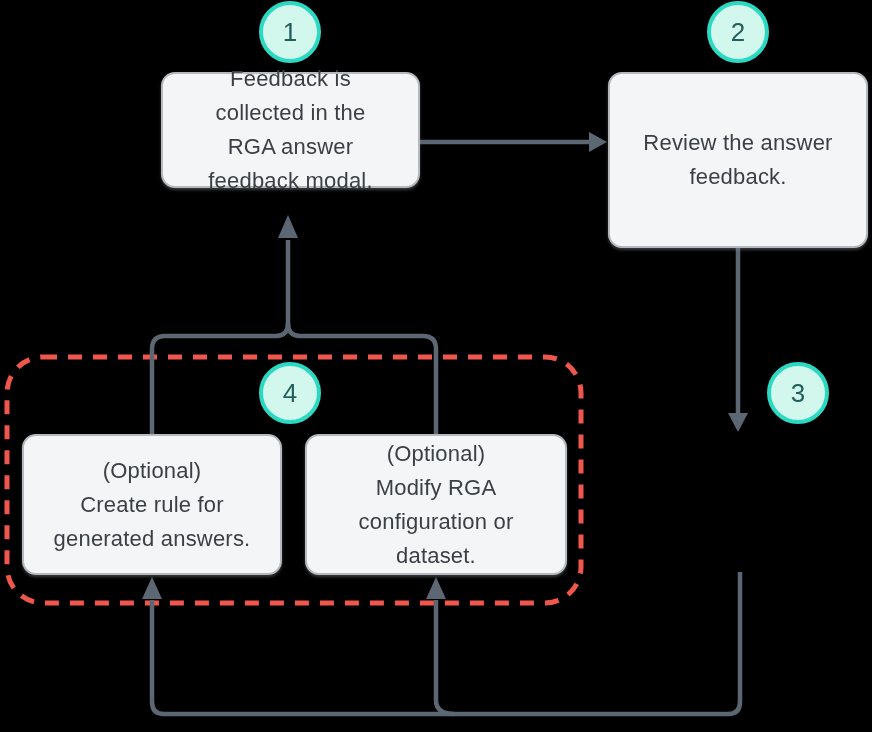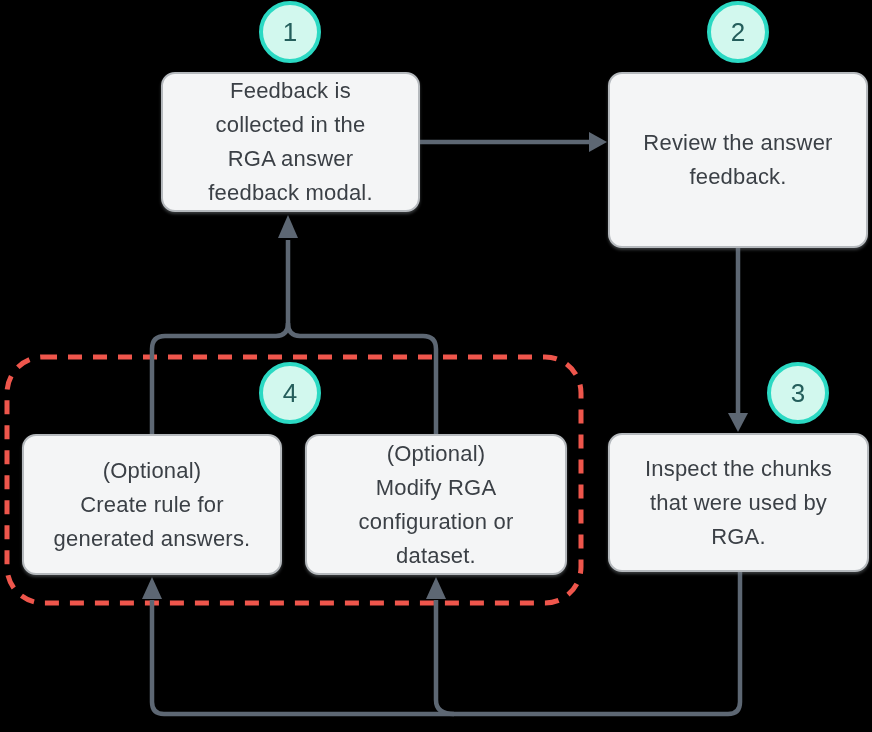--- a/index.html
+++ b/index.html
@@ -49,21 +49,21 @@
     border-radius: 50%;
     background: #d2f8ee;
     border: 4px solid #2bd9c3;
     display: flex;
     align-items: center;
     justify-content: center;
     color: #245e5b;
     font-size: 26px;
   }
   
-  #node-step1   { left: 161px; top: 72px;  width: 259px; height: 140px; }
+  #node-step1   { left: 161px; top: 72px;  width: 259px; height: 116px; }
   #node-step2   { left: 608px; top: 72px;  width: 260px; height: 176px; }
   #node-step3   { left: 608px; top: 433px; width: 261px; height: 139px; }
   #node-step4l  { left: 22px;  top: 434px; width: 260px; height: 141px; }
   #node-step4r  { left: 305px; top: 434px; width: 262px; height: 141px; }
   
   #badge-1 { left: 259px; top: 1px; }
   #badge-2 { left: 707px; top: 1px; }
   #badge-3 { left: 767px; top: 362px; }
   #badge-4 { left: 259px; top: 362px; }
 </style>
@@ -98,25 +98,20 @@
 collected in the
 RGA answer
 feedback modal.</span>
   </div>
 
   <div class="node" id="node-step2">
     <span class="node-text">Review the answer
 feedback.</span>
   </div>
 
-  <div class="node" id="node-step3">
-    <span class="node-text">Inspect the chunks
-that were used by
-RGA.</span>
-  </div>
 
   <div class="node" id="node-step4l">
     <span class="node-text">(Optional)
 Create rule for
 generated answers.</span>
   </div>
 
   <div class="node" id="node-step4r">
     <span class="node-text">(Optional)
 Modify RGA

